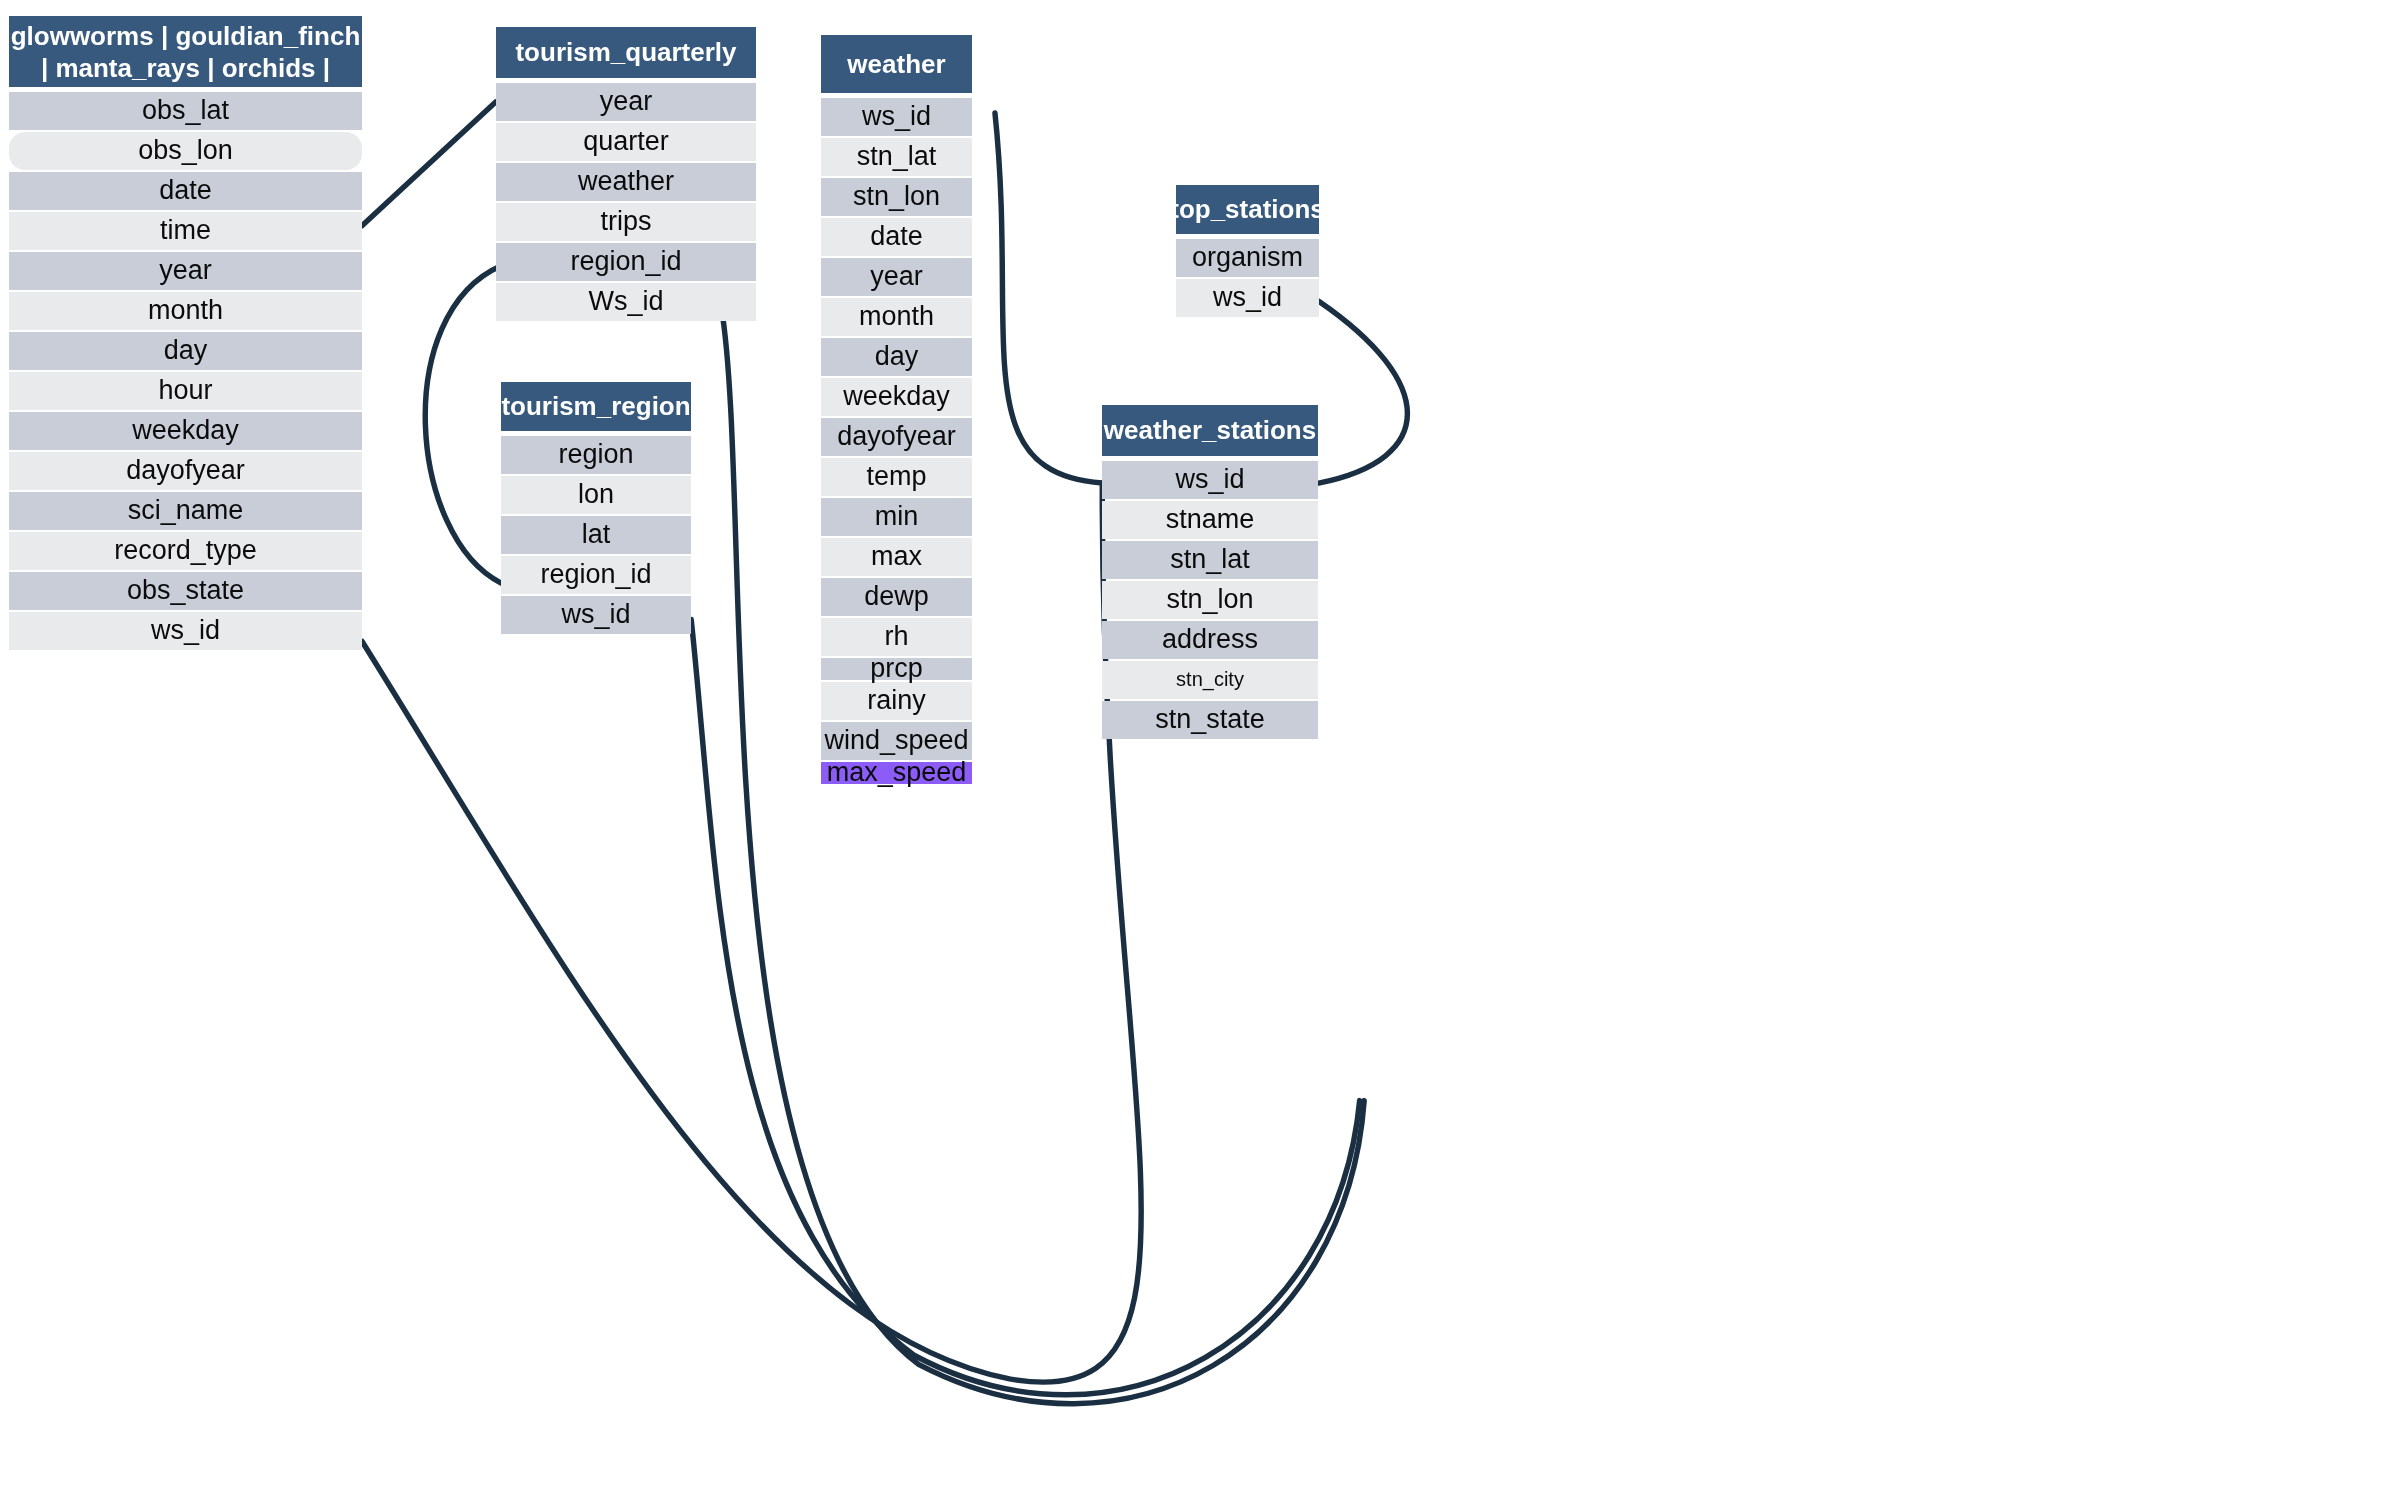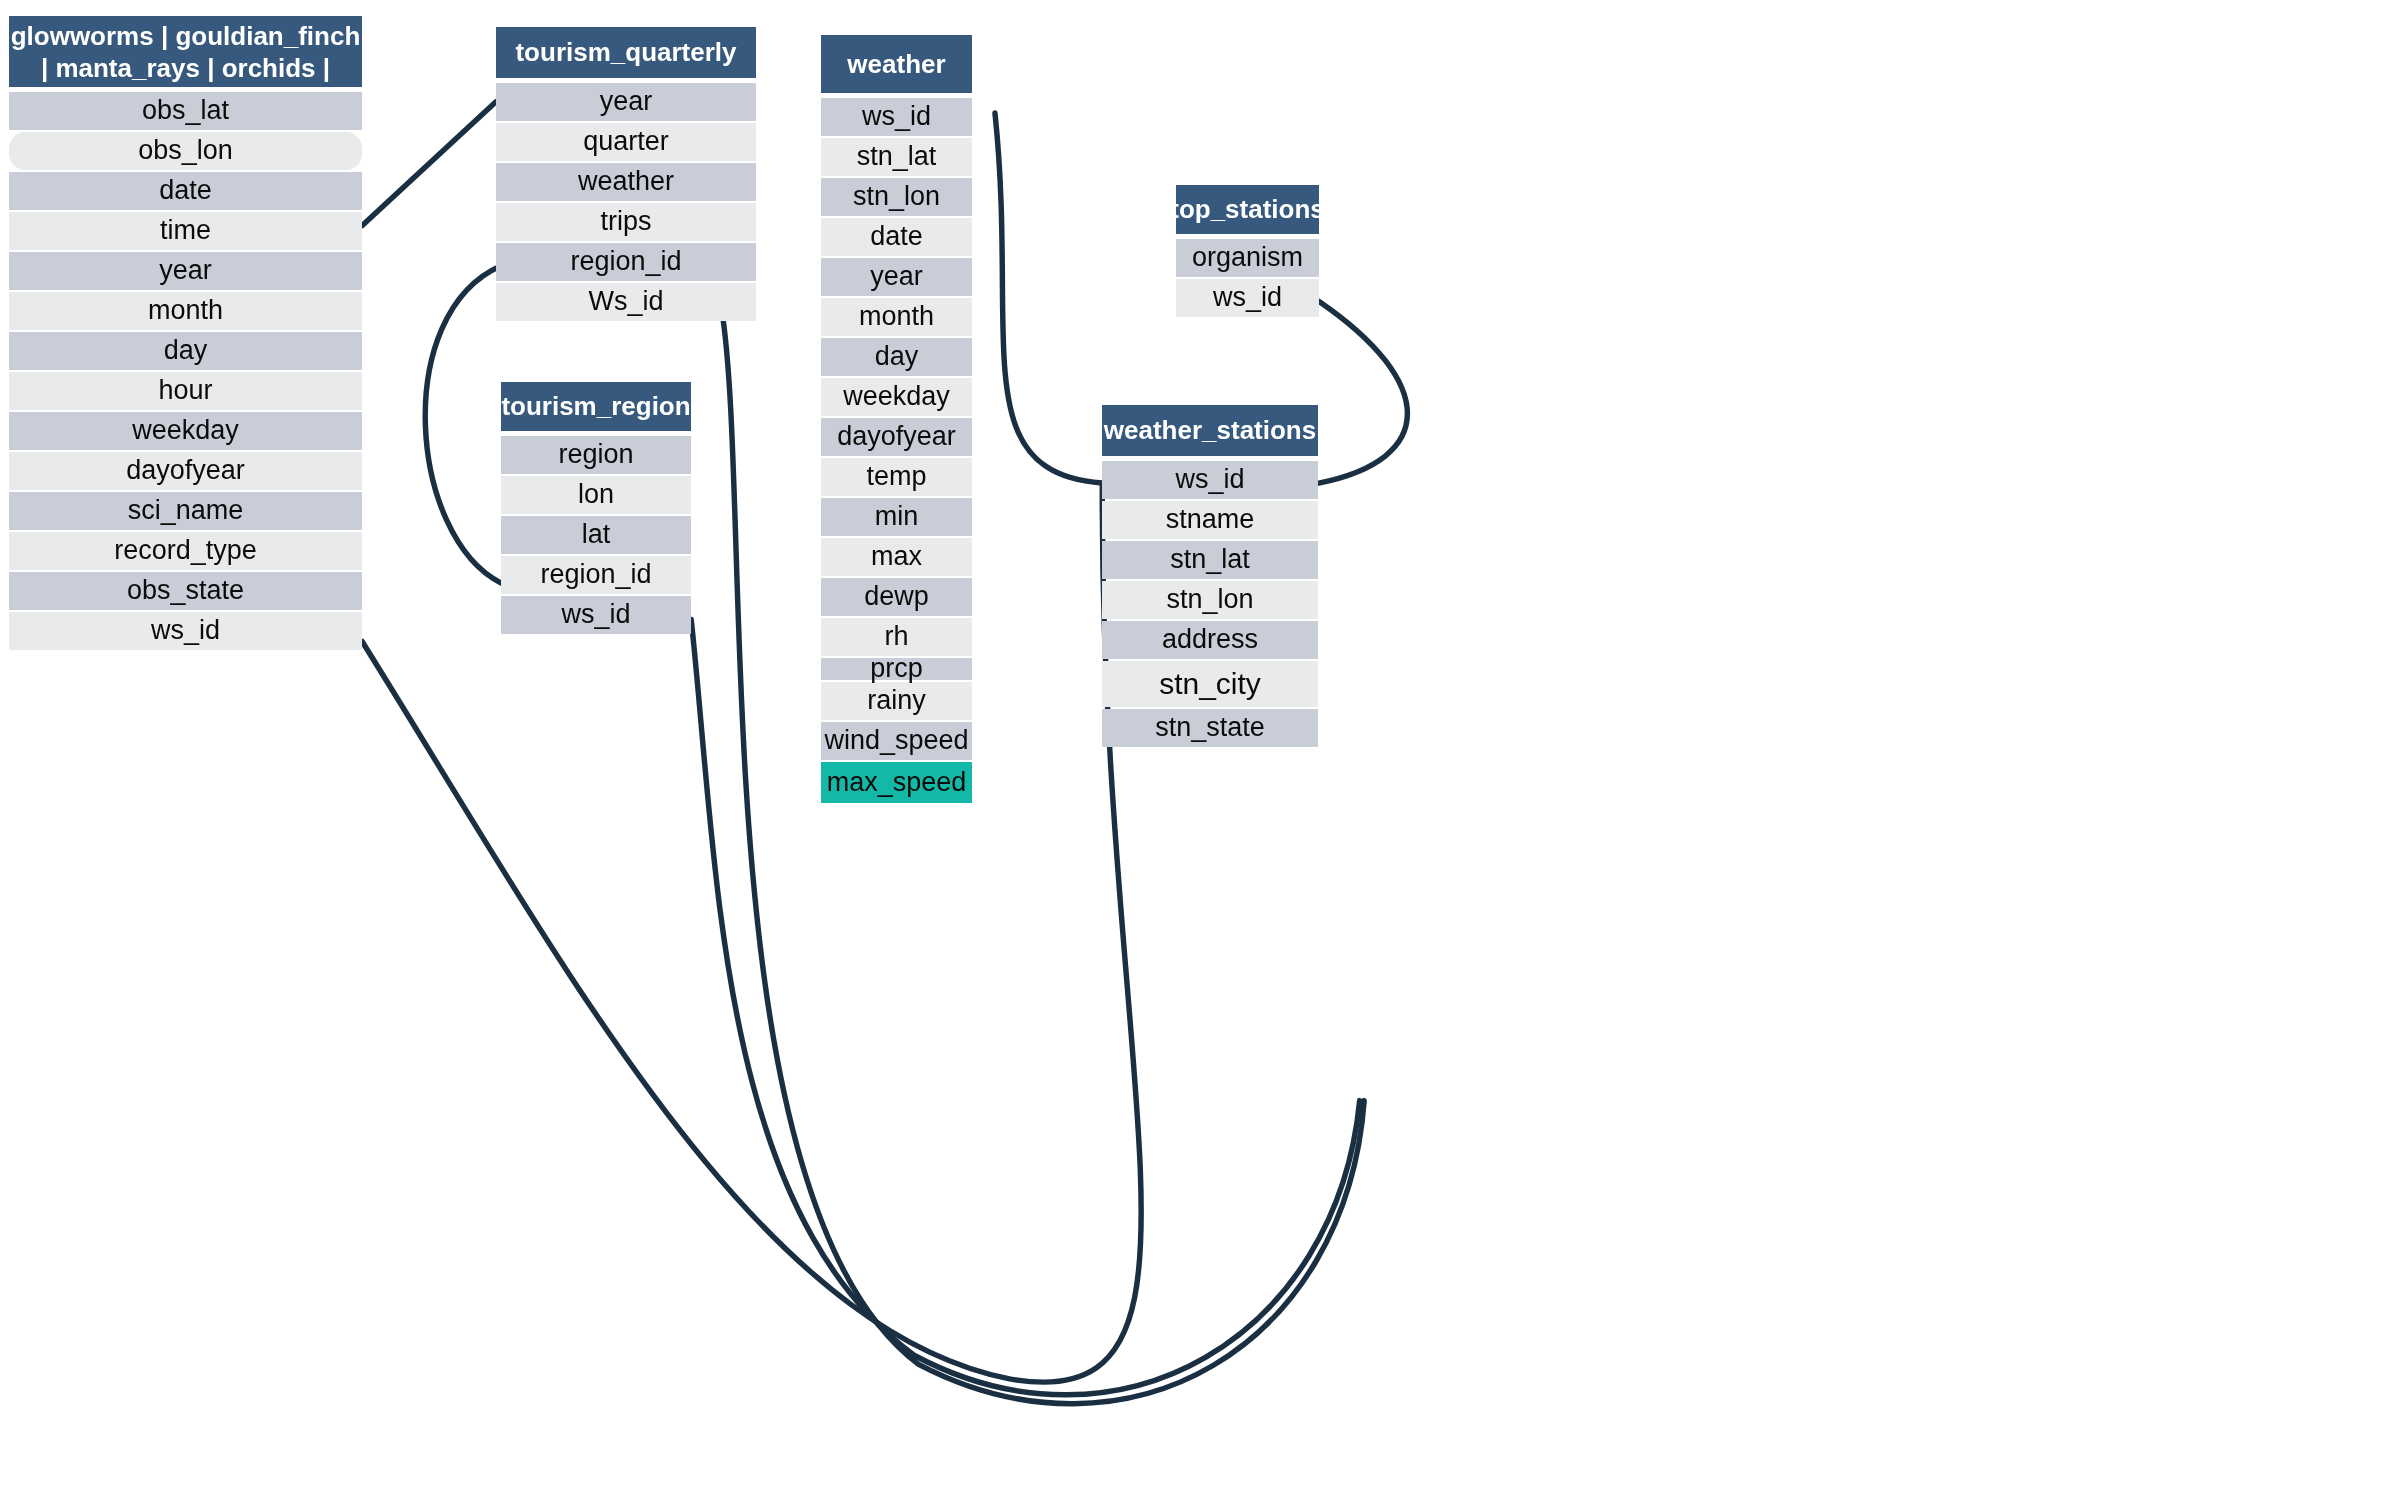--- a/index.html
+++ b/index.html
@@ -140,21 +140,21 @@
           <div class="field even" style="height: 38px; font-size: 27px; background: rgb(232, 234, 236);">weekday</div>
           <div class="field odd" style="height: 38px; font-size: 27px; background: rgb(200, 205, 215);">dayofyear</div>
           <div class="field even" style="height: 38px; font-size: 27px; background: rgb(232, 234, 236);">temp</div>
           <div class="field odd" style="height: 38px; font-size: 27px; background: rgb(200, 205, 215);">min</div>
           <div class="field even" style="height: 38px; font-size: 27px; background: rgb(232, 234, 236);">max</div>
           <div class="field odd" style="height: 38px; font-size: 27px; background: rgb(200, 205, 215);">dewp</div>
           <div class="field even" style="height: 38px; font-size: 27px; background: rgb(232, 234, 236);">rh</div>
           <div class="field odd" style="height: 22px; font-size: 27px; background: rgb(200, 205, 215);">prcp</div>
           <div class="field even" style="height: 38px; font-size: 27px; background: rgb(232, 234, 236);">rainy</div>
           <div class="field odd" style="height: 38px; font-size: 27px; background: rgb(200, 205, 215);">wind_speed</div>
-          <div class="field even" style="height: 41px; font-size: 27px; background: #14b8a6;">max_speed</div>
+          <div class="field even" style="height: 22px; font-size: 27px; background: #8b5cf6;">max_speed</div>
         </div>
       </div>
       <div class="entity" style="left: 1152px; top: 185px; width: 167px; padding-left: 24px;">
         <div class="entity-header" style="height: 49px; font-size: 26px; background: rgb(54, 89, 125); color: rgb(255, 255, 255);">
           <span class="hline">top_stations</span>
         </div>
         <div class="fields">
           <div class="field odd" style="height: 38px; font-size: 27px; background: rgb(200, 205, 215);">organism</div>
           <div class="field even" style="height: 38px; font-size: 27px; background: rgb(232, 234, 236);">ws_id</div>
         </div>
@@ -162,19 +162,19 @@
       <div class="entity" style="left: 1102px; top: 405px; width: 216px;">
         <div class="entity-header" style="height: 51px; font-size: 26px; background: rgb(54, 89, 125); color: rgb(255, 255, 255);">
           <span class="hline">weather_stations</span>
         </div>
         <div class="fields">
           <div class="field odd" style="height: 38px; font-size: 27px; background: rgb(200, 205, 215);">ws_id</div>
           <div class="field even" style="height: 38px; font-size: 27px; background: rgb(232, 234, 236);">stname</div>
           <div class="field odd" style="height: 38px; font-size: 27px; background: rgb(200, 205, 215);">stn_lat</div>
           <div class="field even" style="height: 38px; font-size: 27px; background: rgb(232, 234, 236);">stn_lon</div>
           <div class="field odd" style="height: 38px; font-size: 27px; background: rgb(200, 205, 215);">address</div>
-          <div class="field even" style="height: 46px; font-size: 30px; background: rgb(232, 234, 236);">stn_city</div>
+          <div class="field even" style="height: 38px; font-size: 20px; background: rgb(232, 234, 236);">stn_city</div>
           <div class="field odd" style="height: 38px; font-size: 27px; background: rgb(200, 205, 215);">stn_state</div>
         </div>
       </div>
     </div>
 </div>
 
 
 </body></html>

